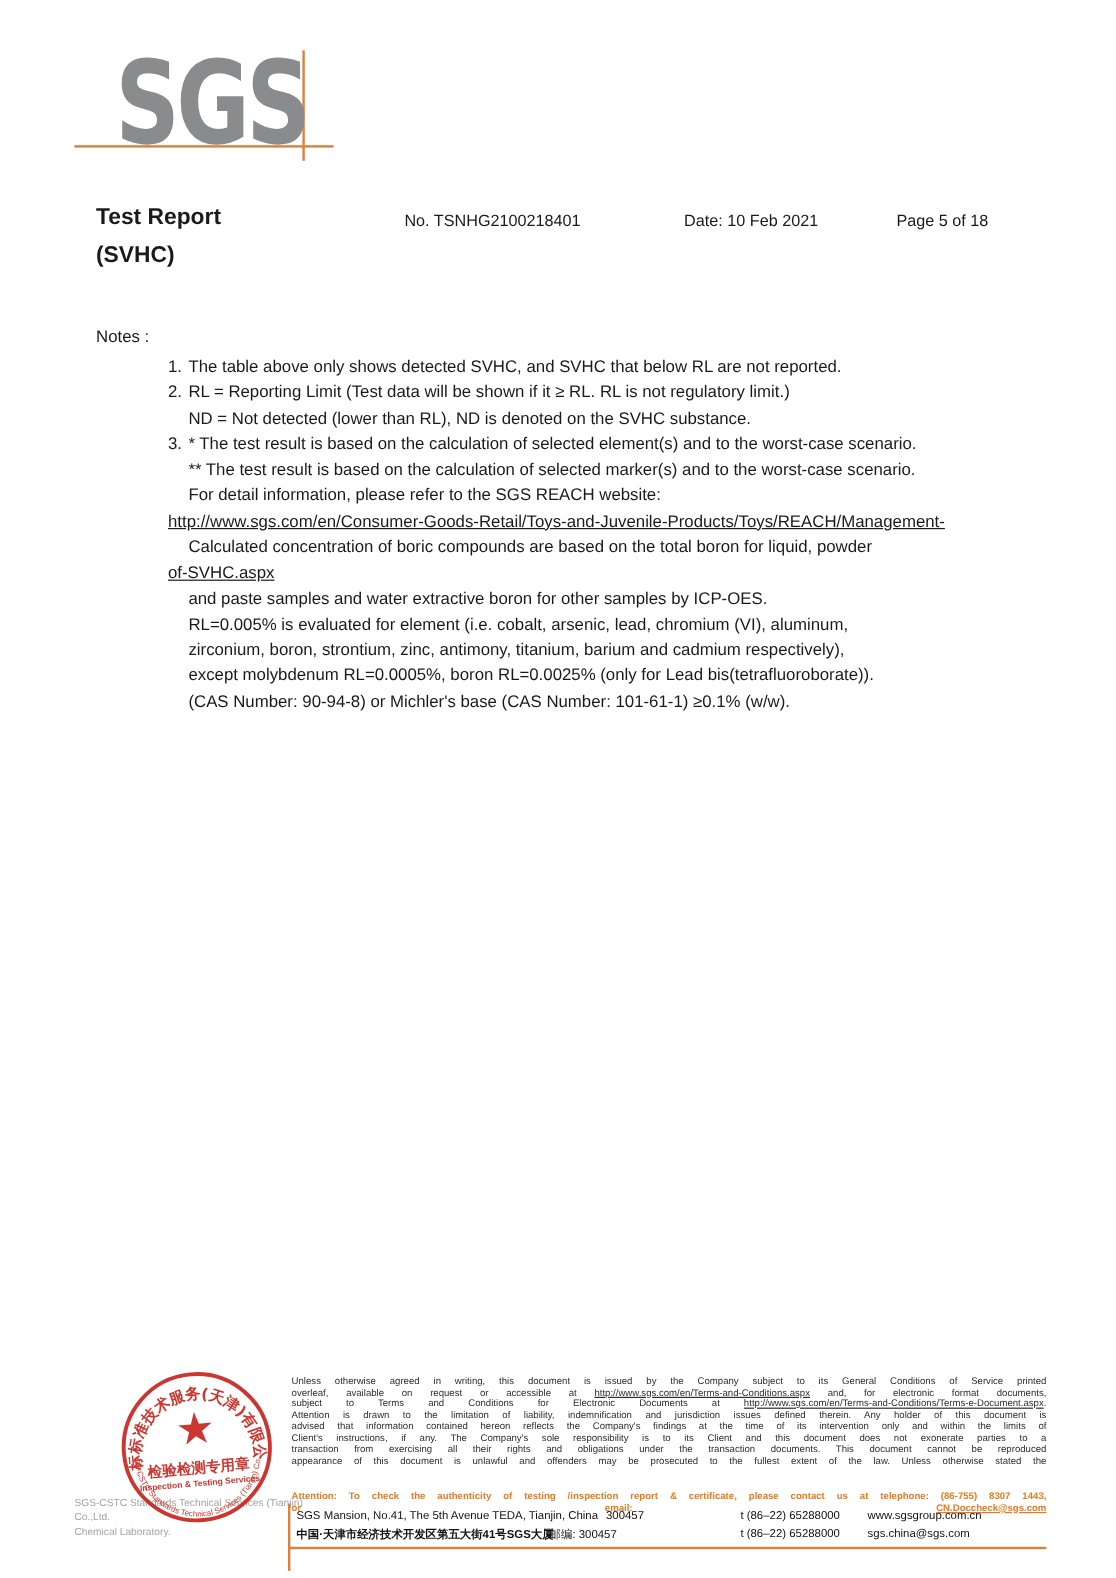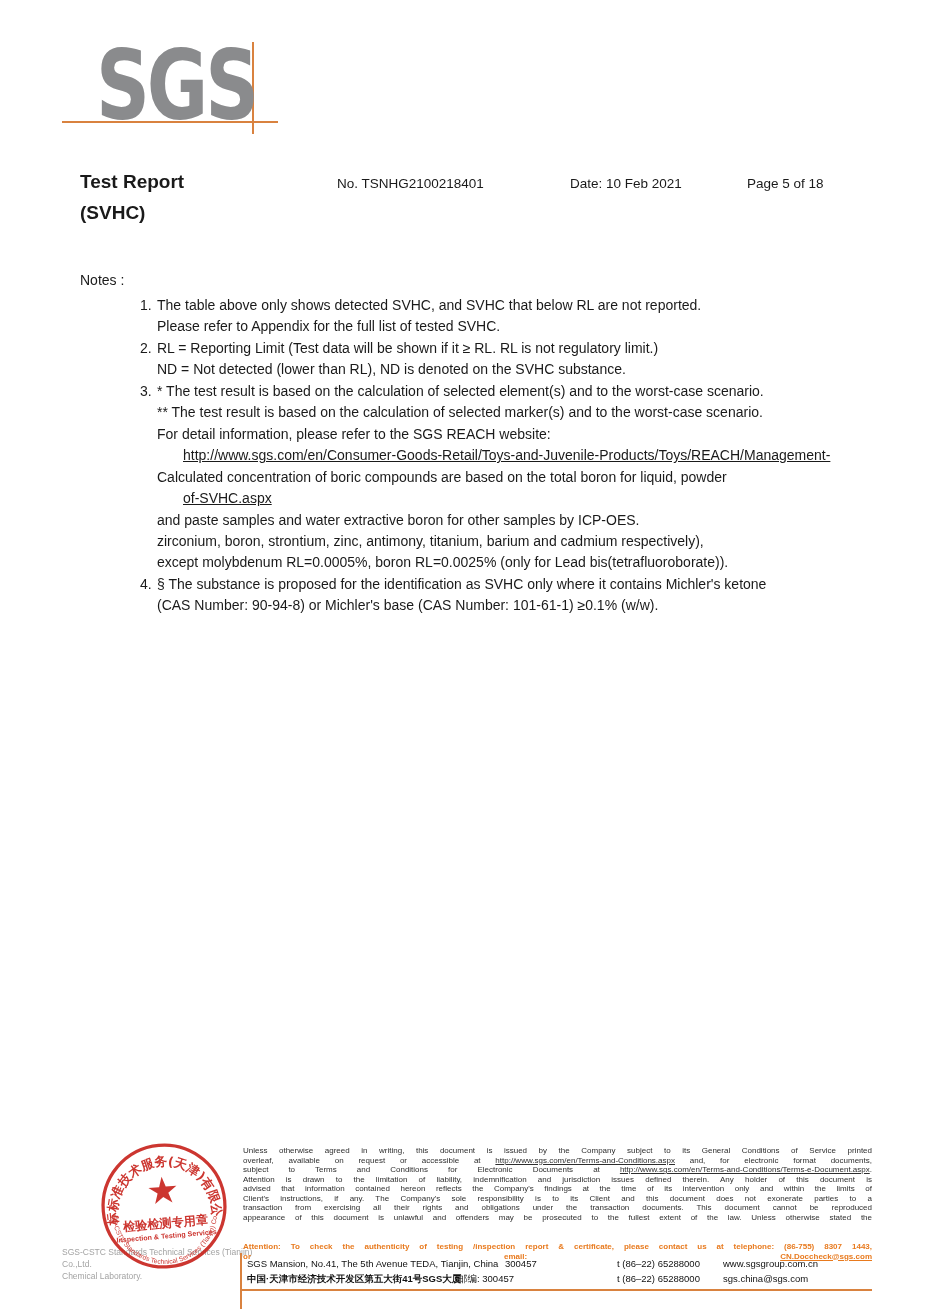--- a/index.html
+++ b/index.html
@@ -19,21 +19,21 @@
   .title-1 { position:absolute; left:80px; top:171px; font-size:19px; font-weight:bold; }
   .title-2 { position:absolute; left:80px; top:202px; font-size:19px; font-weight:bold; }
   .hdr-no   { position:absolute; left:337px; top:176px; font-size:13.5px; }
   .hdr-date { position:absolute; left:570px; top:176px; font-size:13.5px; }
   .hdr-page { position:absolute; left:747px; top:176px; font-size:13.5px; }
 
   
   .notes-label { position:absolute; left:80px; top:272px; font-size:14px; }
   .notes-list  { position:absolute; left:140px; top:295px; width:760px; font-size:14px; }
   .note-line { line-height:21.45px; padding-left:17px; white-space:nowrap; }
-  .note-line.link { padding-left:0; text-decoration:underline;margin-left:43px; }
+  .note-line.link { padding-left:0; text-decoration:underline; }
   .note-num { display:inline-block; width:17px; margin-left:-17px; }
 
   
   .stamp-company { position:absolute; left:62px; top:1246px; width:200px; font-size:8.5px; line-height:12px; color:#a3a3a3; }
   .stamp-svg { position:absolute; left:98px; top:1140px; width:132px; height:132px; transform:rotate(-5deg); opacity:.92; }
 
   .legal { position:absolute; left:243px; top:1146px; width:629px; font-size:8px; line-height:9.55px; color:#2e2e2e; }
   .legal-line { text-align:justify; text-align-last:justify; white-space:normal; }
   .legal-line.no-just { text-align-last:left; }
   .legal .u { text-decoration:underline; }
@@ -59,33 +59,32 @@
 
   <div class="title-1">Test Report</div>
   <div class="title-2">(SVHC)</div>
   <div class="hdr-no">No. TSNHG2100218401</div>
   <div class="hdr-date">Date: 10 Feb 2021</div>
   <div class="hdr-page">Page 5 of 18</div>
 
   <div class="notes-label">Notes :</div>
   <div class="notes-list">
       <div class="note-line"><span class="note-num">1.</span><span>The table above only shows detected SVHC, and SVHC that below RL are not reported.</span></div>
-      <div class="note-line cont"><span>Please refer to Appendix for the full list of tested SVHC.</span></div>
       <div class="note-line"><span class="note-num">2.</span><span>RL = Reporting Limit (Test data will be shown if it ≥ RL. RL is not regulatory limit.)</span></div>
       <div class="note-line cont"><span>ND = Not detected (lower than RL), ND is denoted on the SVHC substance.</span></div>
       <div class="note-line"><span class="note-num">3.</span><span>* The test result is based on the calculation of selected element(s) and to the worst-case scenario.</span></div>
       <div class="note-line cont"><span>** The test result is based on the calculation of selected marker(s) and to the worst-case scenario.</span></div>
       <div class="note-line cont"><span>For detail information, please refer to the SGS REACH website:</span></div>
       <div class="note-line link"><span>http://www.sgs.com/en/Consumer-Goods-Retail/Toys-and-Juvenile-Products/Toys/REACH/Management-</span></div>
       <div class="note-line cont"><span>Calculated concentration of boric compounds are based on the total boron for liquid, powder</span></div>
       <div class="note-line link"><span>of-SVHC.aspx</span></div>
       <div class="note-line cont"><span>and paste samples and water extractive boron for other samples by ICP-OES.</span></div>
+      <div class="note-line cont"><span>RL=0.005% is evaluated for element (i.e. cobalt, arsenic, lead, chromium (VI), aluminum,</span></div>
       <div class="note-line cont"><span>zirconium, boron, strontium, zinc, antimony, titanium, barium and cadmium respectively),</span></div>
       <div class="note-line cont"><span>except molybdenum RL=0.0005%, boron RL=0.0025% (only for Lead bis(tetrafluoroborate)).</span></div>
-      <div class="note-line"><span class="note-num">4.</span><span>§ The substance is proposed for the identification as SVHC only where it contains Michler's ketone</span></div>
       <div class="note-line cont"><span>(CAS Number: 90-94-8) or Michler's base (CAS Number: 101-61-1) ≥0.1% (w/w).</span></div>
     </div>
 
   <div class="stamp-company">
     <div>SGS-CSTC Standards Technical Services (Tianjin) Co.,Ltd.</div>
     <div>Chemical Laboratory.</div>
   </div>
 
   <svg class="stamp-svg" viewBox="0 0 130 130">
     <circle cx="65" cy="65" r="60" fill="none" stroke="#c8251f" stroke-width="3.2"></circle>

